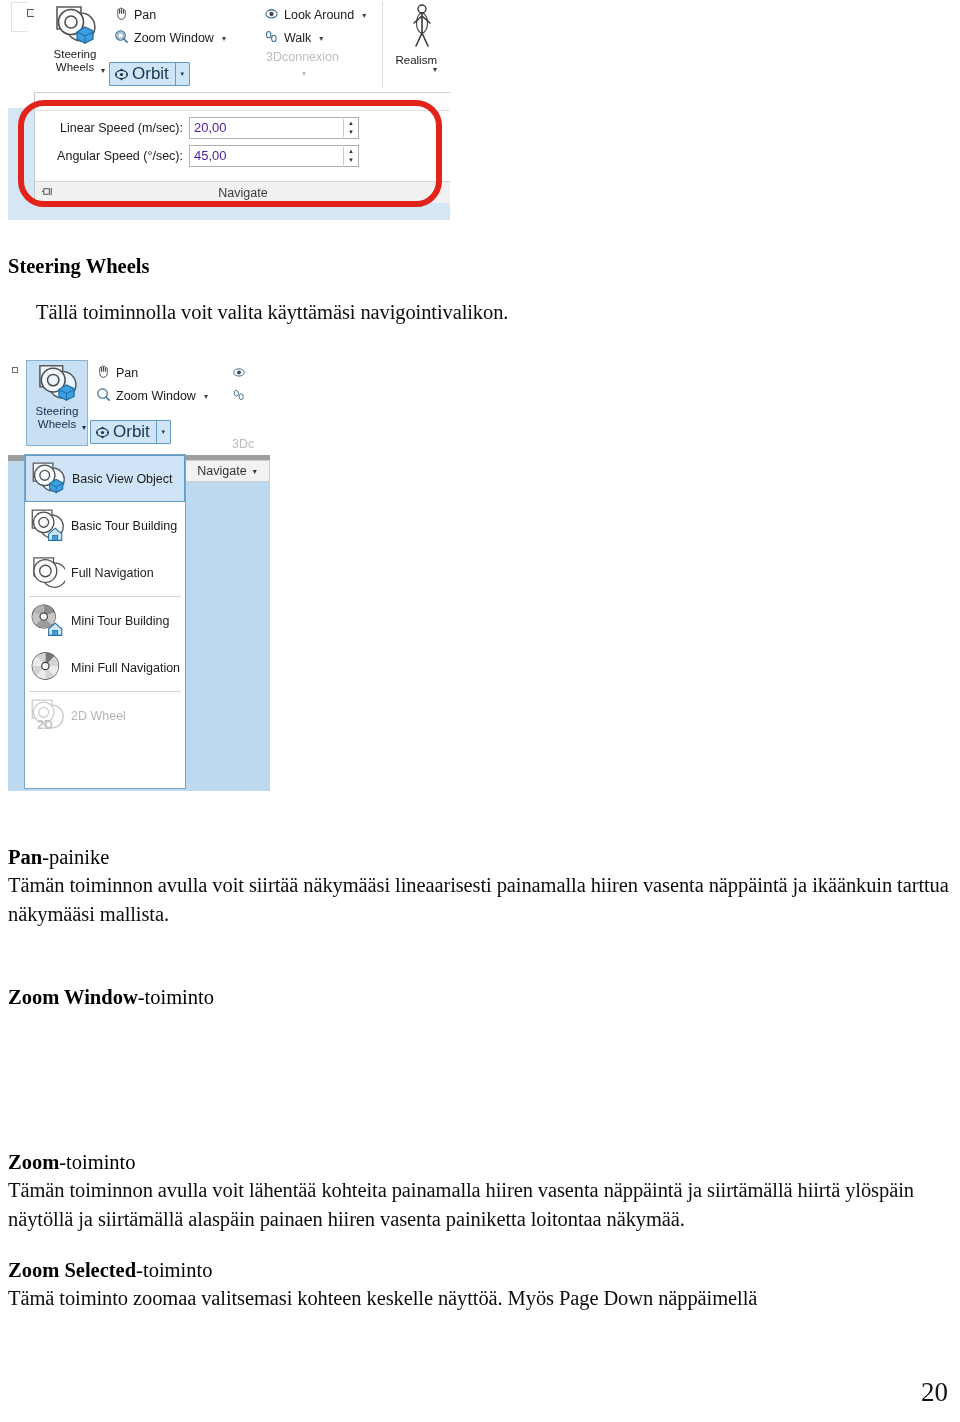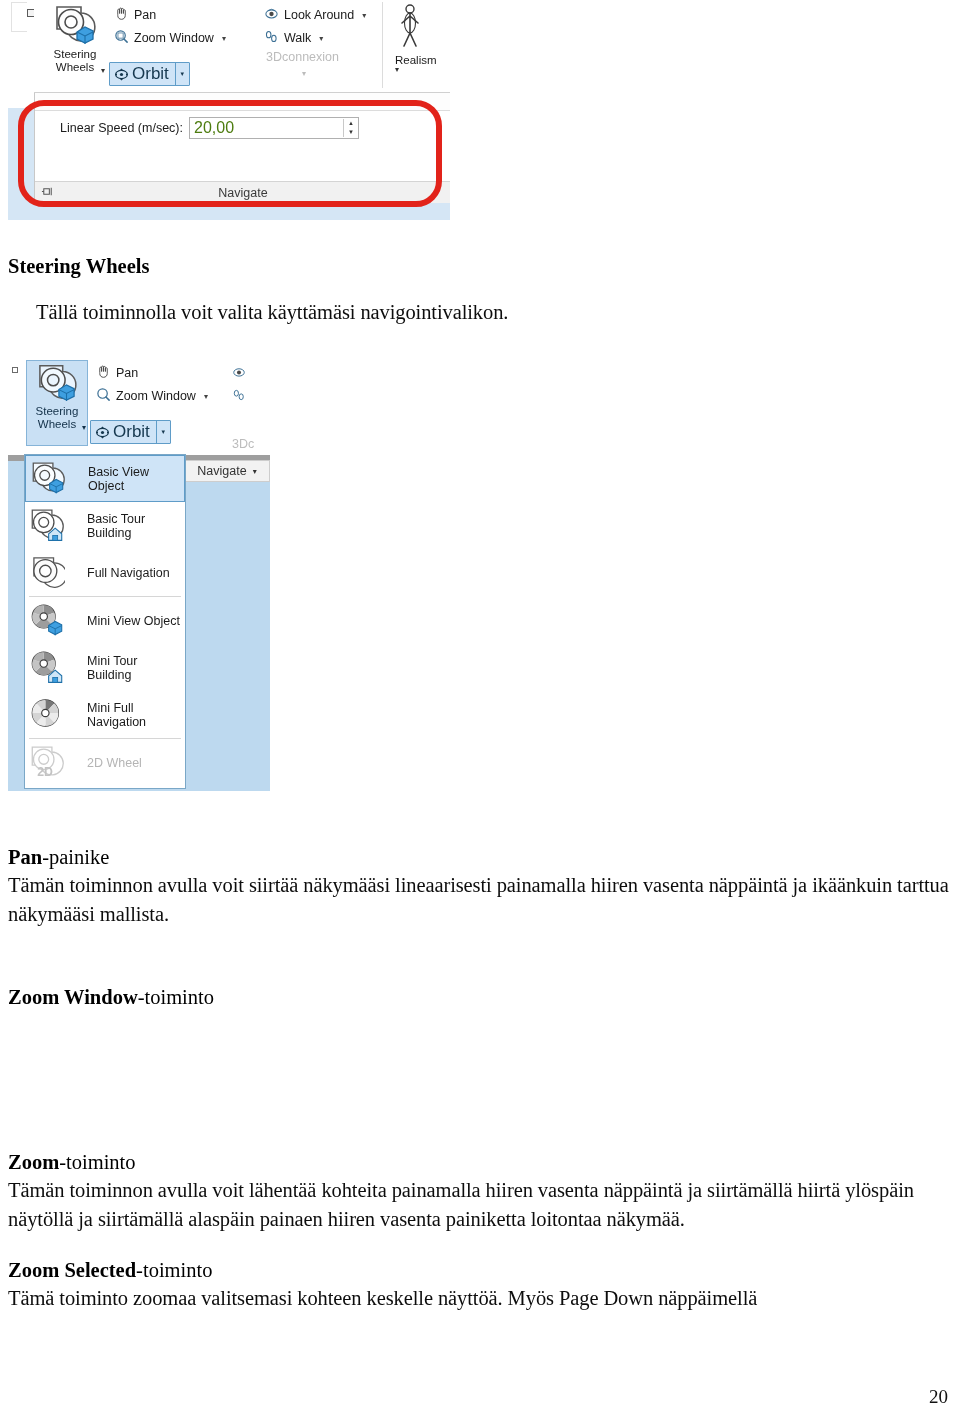--- a/index.html
+++ b/index.html
@@ -97,21 +97,21 @@
     font-family: "Liberation Sans", sans-serif; font-size: 17px;
     color: #16384f; padding: 0 6px 0 3px;
   }
   .orbit-box .split {
     border-left: 1px solid #5f9cc8; height: 100%;
     width: 13px; display: flex; align-items: center; justify-content: center;
     font-size: 7px; color: #16384f;
   }
   
   .realism {
-    position: absolute; left: 361px; top: 2px; width: 56px; text-align: left;
+    position: absolute; left: 347px; top: 2px; width: 56px; text-align: right;
   }
   .realism .lbl {
     font-family: "Liberation Sans", sans-serif; font-size: 11.5px; color: #1b1b1b;
   }
   .realism .caret { font-size: 8px; color: #333; display:block; line-height: 8px;}
 
   
   .navpanel {
     position: absolute; left: 26px; top: 93px; width: 416px; height: 110px;
     background: #ffffff; border: 1px solid #c8c8c8; border-top: none;
@@ -126,22 +126,22 @@
   }
   .field-row .flabel {
     font-family: "Liberation Sans", sans-serif; font-size: 12.5px;
     color: #1b1b1b; text-align: right; width: 148px; padding-right: 6px;
   }
   .field-row .fbox {
     width: 168px; height: 20px; border: 1px solid #b0b0b0; background:#fff;
     display: flex; align-items: center; justify-content: space-between;
   }
   .field-row .fval {
-    font-family: "Liberation Sans", sans-serif; font-size: 16px;
-    color: #4d7c0f; padding-left: 4px;
+    font-family: "Liberation Sans", sans-serif; font-size: 13px;
+    color: #4c1d95; padding-left: 4px;
   }
   .spin {
     width: 14px; height: 18px; border-left: 1px solid #c9c9c9;
     display: flex; flex-direction: column; align-items: center;
     justify-content: space-around; flex: none;
   }
   .spin span { font-size: 6px; line-height: 6px; color: #333; }
   .navfoot {
     position: absolute; left: 0; bottom: 0; width: 100%; height: 21px;
     background: #f1f1f1; border-top: 1px solid #d4d4d4;
@@ -225,36 +225,36 @@
   .nav-tab .dd { font-size: 8px; color: #333; }
 
   
   .wheelmenu {
     position: absolute; left: 16px; top: 96px;
     width: 162px; height: 335px;
     background: #ffffff; border: 1px solid #7aa7c7;
     box-sizing: border-box;
   }
   .wheelitem {
-    height: 47px; display: flex; align-items: center; gap: 22px;
+    height: 47px; display: flex; align-items: center; gap: 6px;
     padding-left: 4px; box-sizing: border-box;
   }
   .wheelitem .wtxt {
     font-family: "Liberation Sans", sans-serif; font-size: 12.5px; color: #1b1b1b;
   }
   .wheelitem.sel {
     background: #cfe4f7; border: 1px solid #5f9cc8; box-sizing: border-box;
   }
   .wheelitem.disabled .wtxt { color: #b5b5b5; }
   .wsep { height: 1px; background: #d6d6d6; margin: 0 4px; }
 
   
   .pagenum {
     position: absolute; right: 12px; bottom: 14px;
-    font-family: "Liberation Serif", serif; font-size: 19px; color: #111;
+    font-family: "Liberation Serif", serif; font-size: 27px; color: #111;
   }
 </style>
 </head>
 <body>
 
 <div id="shot1">
 
   <div class="sheet-edge">
     <div class="edge-tick"></div>
   </div>
@@ -361,20 +361,30 @@
       <div class="flabel">Linear Speed (m/sec):</div>
       <div class="fbox">
         <span class="fval">20,00</span>
         <span class="spin">
           <span>▲</span>
           <span>▼</span>
         </span>
       </div>
     </div>
 
+    <div class="field-row" style="top:50px;">
+      <div class="flabel">Angular Speed (°/sec):</div>
+      <div class="fbox">
+        <span class="fval">45,00</span>
+        <span class="spin">
+          <span>▲</span>
+          <span>▼</span>
+        </span>
+      </div>
+    </div>
 
     <div class="navfoot">
       <span class="pin">
         <svg width="13" height="13" viewBox="0 0 14 14">
           <path d="M3 4 h6 v6 h-6 z" fill="none" stroke="#555" stroke-width="1.1"></path>
           <path d="M1 7 h2 M11 3 v8" stroke="#555" stroke-width="1.1"></path>
         </svg>
       </span>
       <span class="t">Navigate</span>
     </div>
@@ -513,36 +523,20 @@
           <path d="M6 4 H30 V10 A15 15 0 1 1 16 26 H6 Z" fill="#ffffff" stroke="#5b5b5b" stroke-width="1.6"></path>
           <circle cx="20" cy="20" r="14" fill="#fbfbfb" stroke="#4d4d4d" stroke-width="1.6"></circle>
           <circle cx="20" cy="20" r="7" fill="#ffffff" stroke="#4d4d4d" stroke-width="1.6"></circle>
         </svg>
       </span>
       <span class="wtxt">Full Navigation</span>
     </div>
 
     <div class="wsep"></div>
 
-    <div class="wheelitem">
-      <span>
-        <svg width="36" height="34" viewBox="0 0 44 40">
-          <circle cx="18" cy="17" r="14" fill="#ffffff" stroke="#3a3a3a" stroke-width="1.5"></circle>
-          <path d="M18 17 L18 3 A14 14 0 0 1 31 12 Z" fill="#8e8e8e"></path>
-          <path d="M18 17 L31 12 A14 14 0 0 1 28 27 Z" fill="#c9c9c9"></path>
-          <path d="M18 17 L28 27 A14 14 0 0 1 8 27 Z" fill="#9d9d9d"></path>
-          <path d="M18 17 L8 27 A14 14 0 0 1 5 12 Z" fill="#c4c4c4"></path>
-          <path d="M18 17 L5 12 A14 14 0 0 1 18 3 Z" fill="#b2b2b2"></path>
-          <circle cx="18" cy="17" r="4.5" fill="#fff" stroke="#3a3a3a" stroke-width="1.4"></circle>
-          <path d="M24 28 l8 -5 l8 4 v8 l-8 4 l-8 -4 z" fill="#3e9fe0" stroke="#1d6fa8" stroke-width="1.3"></path>
-          <path d="M24 28 l8 4 l8 -4 M32 32 v8" fill="none" stroke="#1d6fa8" stroke-width="1.1"></path>
-        </svg>
-      </span>
-      <span class="wtxt">Mini View Object</span>
-    </div>
 
     <div class="wheelitem">
       <span>
         <svg width="36" height="34" viewBox="0 0 44 40">
           <circle cx="18" cy="17" r="14" fill="#ffffff" stroke="#3a3a3a" stroke-width="1.5"></circle>
           <path d="M18 17 L18 3 A14 14 0 0 1 31 12 Z" fill="#8e8e8e"></path>
           <path d="M18 17 L31 12 A14 14 0 0 1 28 27 Z" fill="#c9c9c9"></path>
           <path d="M18 17 L28 27 A14 14 0 0 1 8 27 Z" fill="#9d9d9d"></path>
           <path d="M18 17 L8 27 A14 14 0 0 1 5 12 Z" fill="#c4c4c4"></path>
           <path d="M18 17 L5 12 A14 14 0 0 1 18 3 Z" fill="#b2b2b2"></path>

